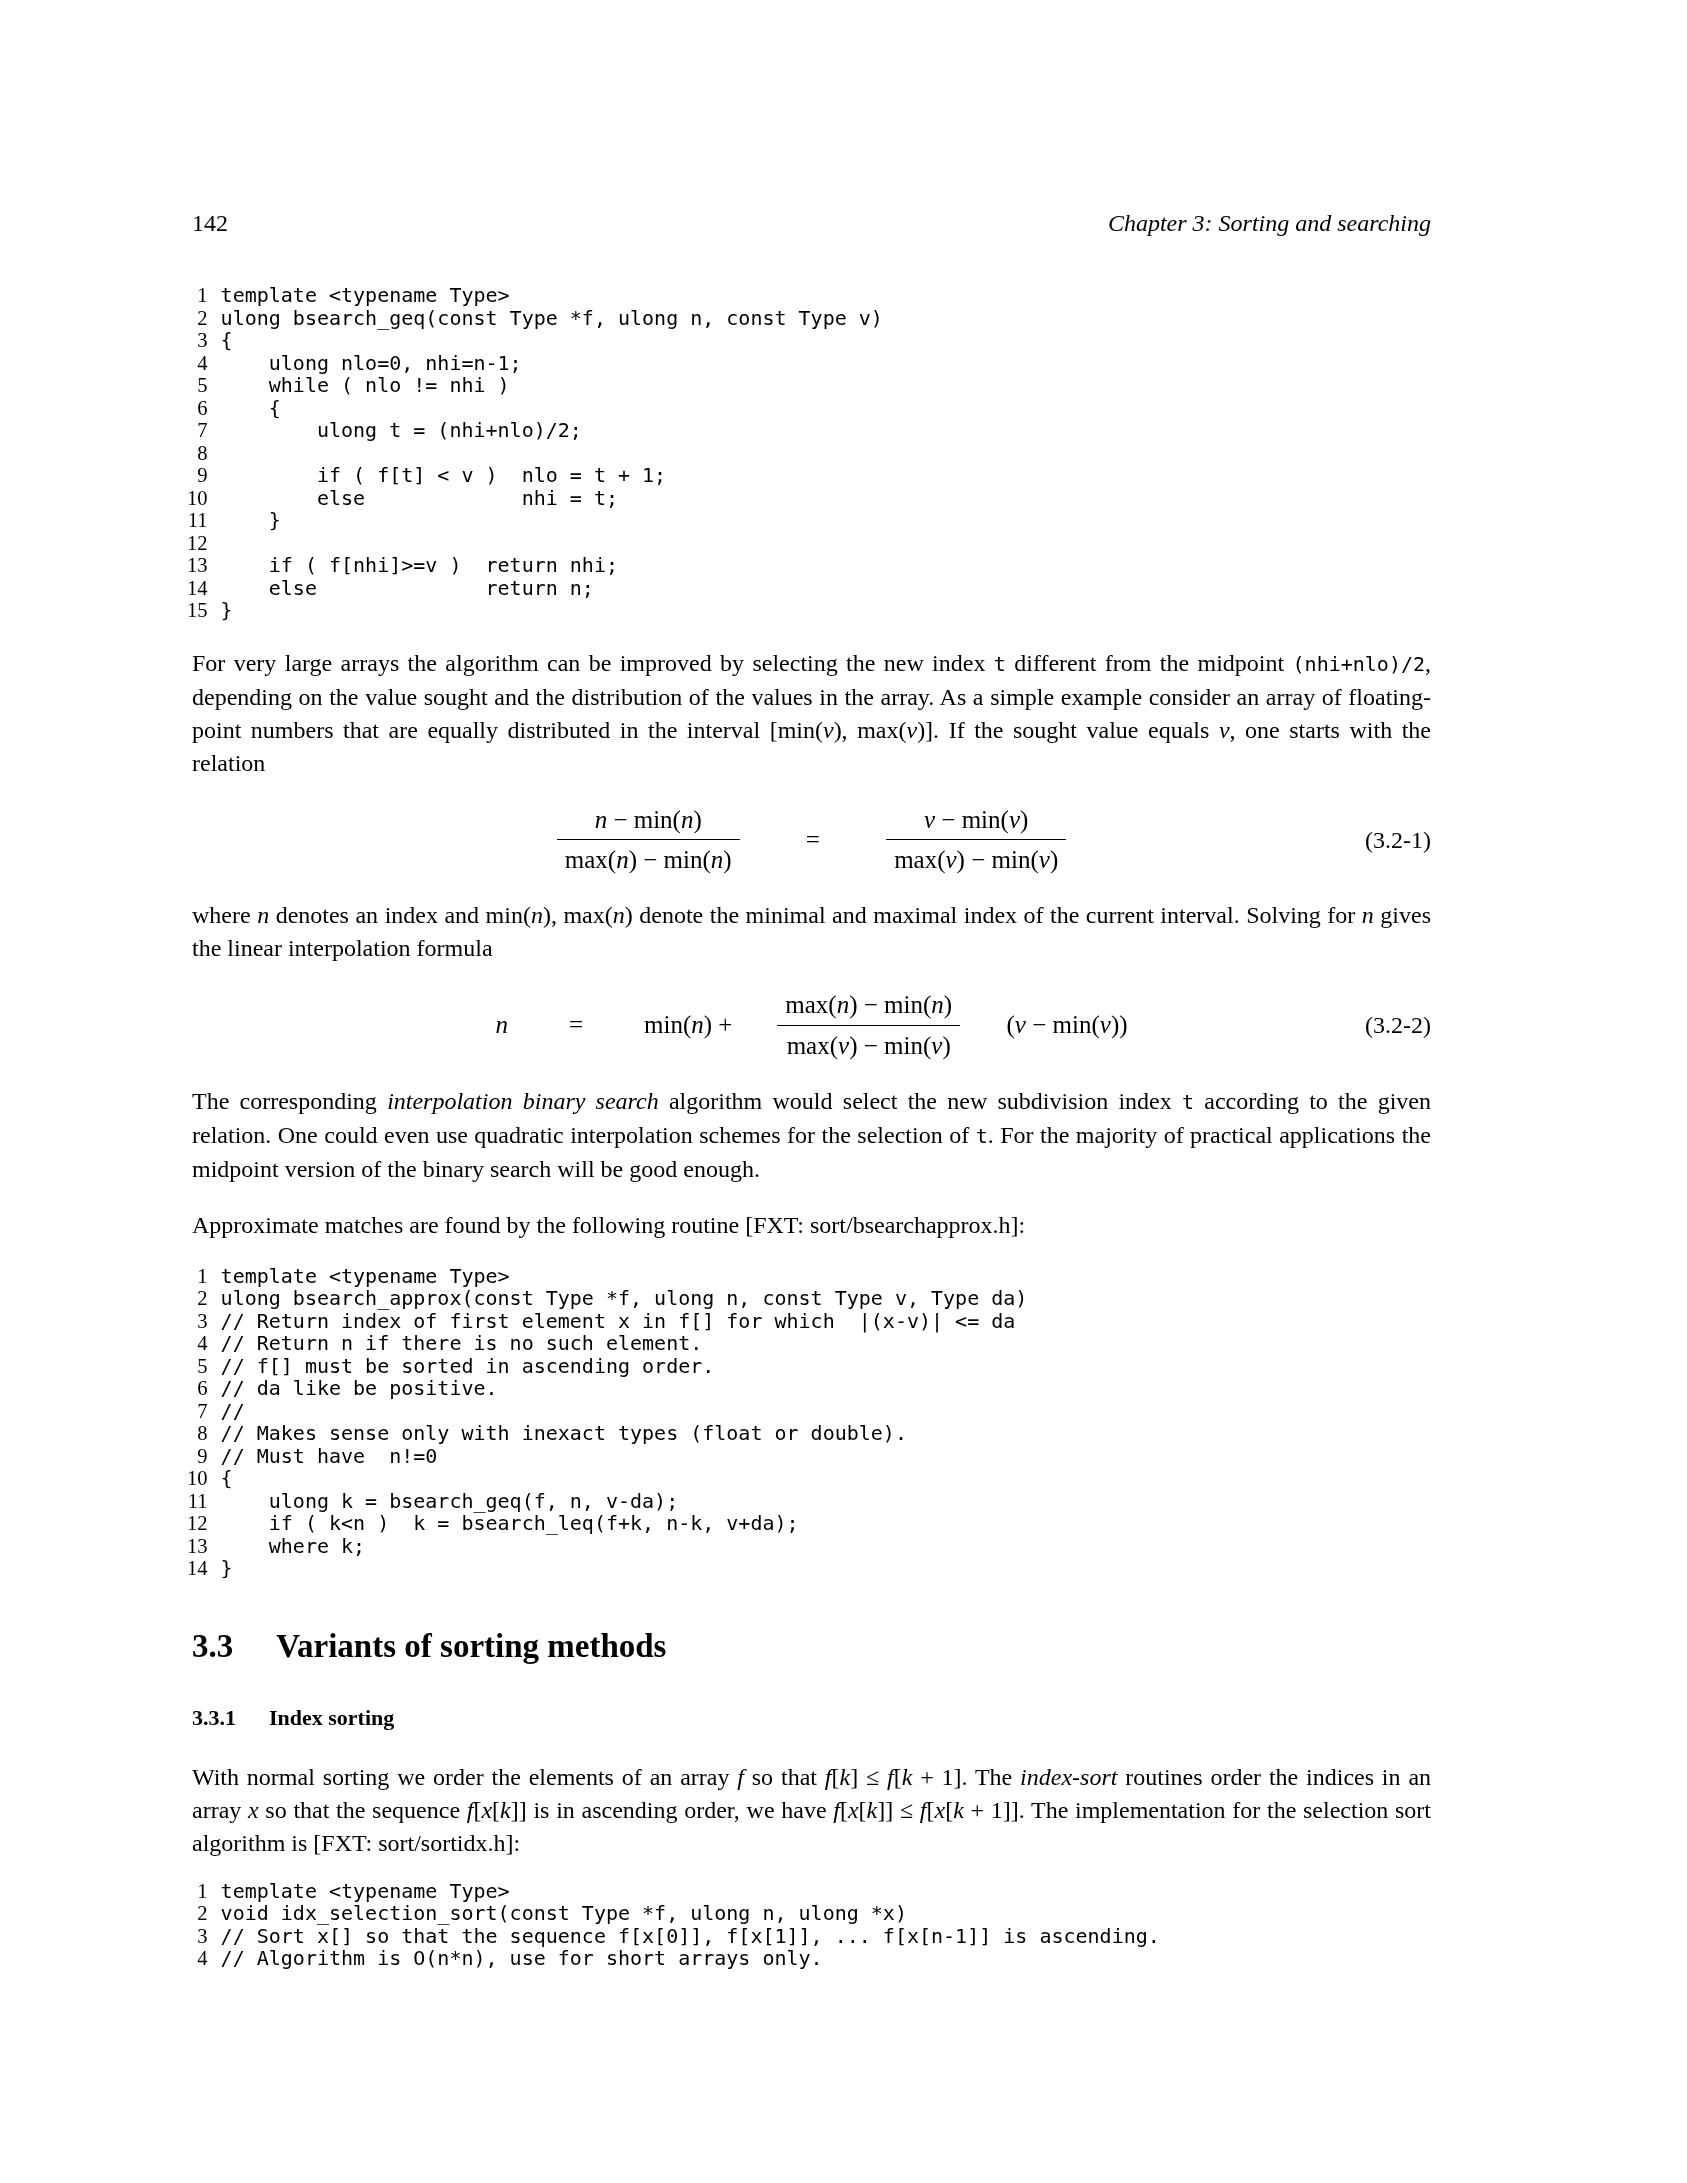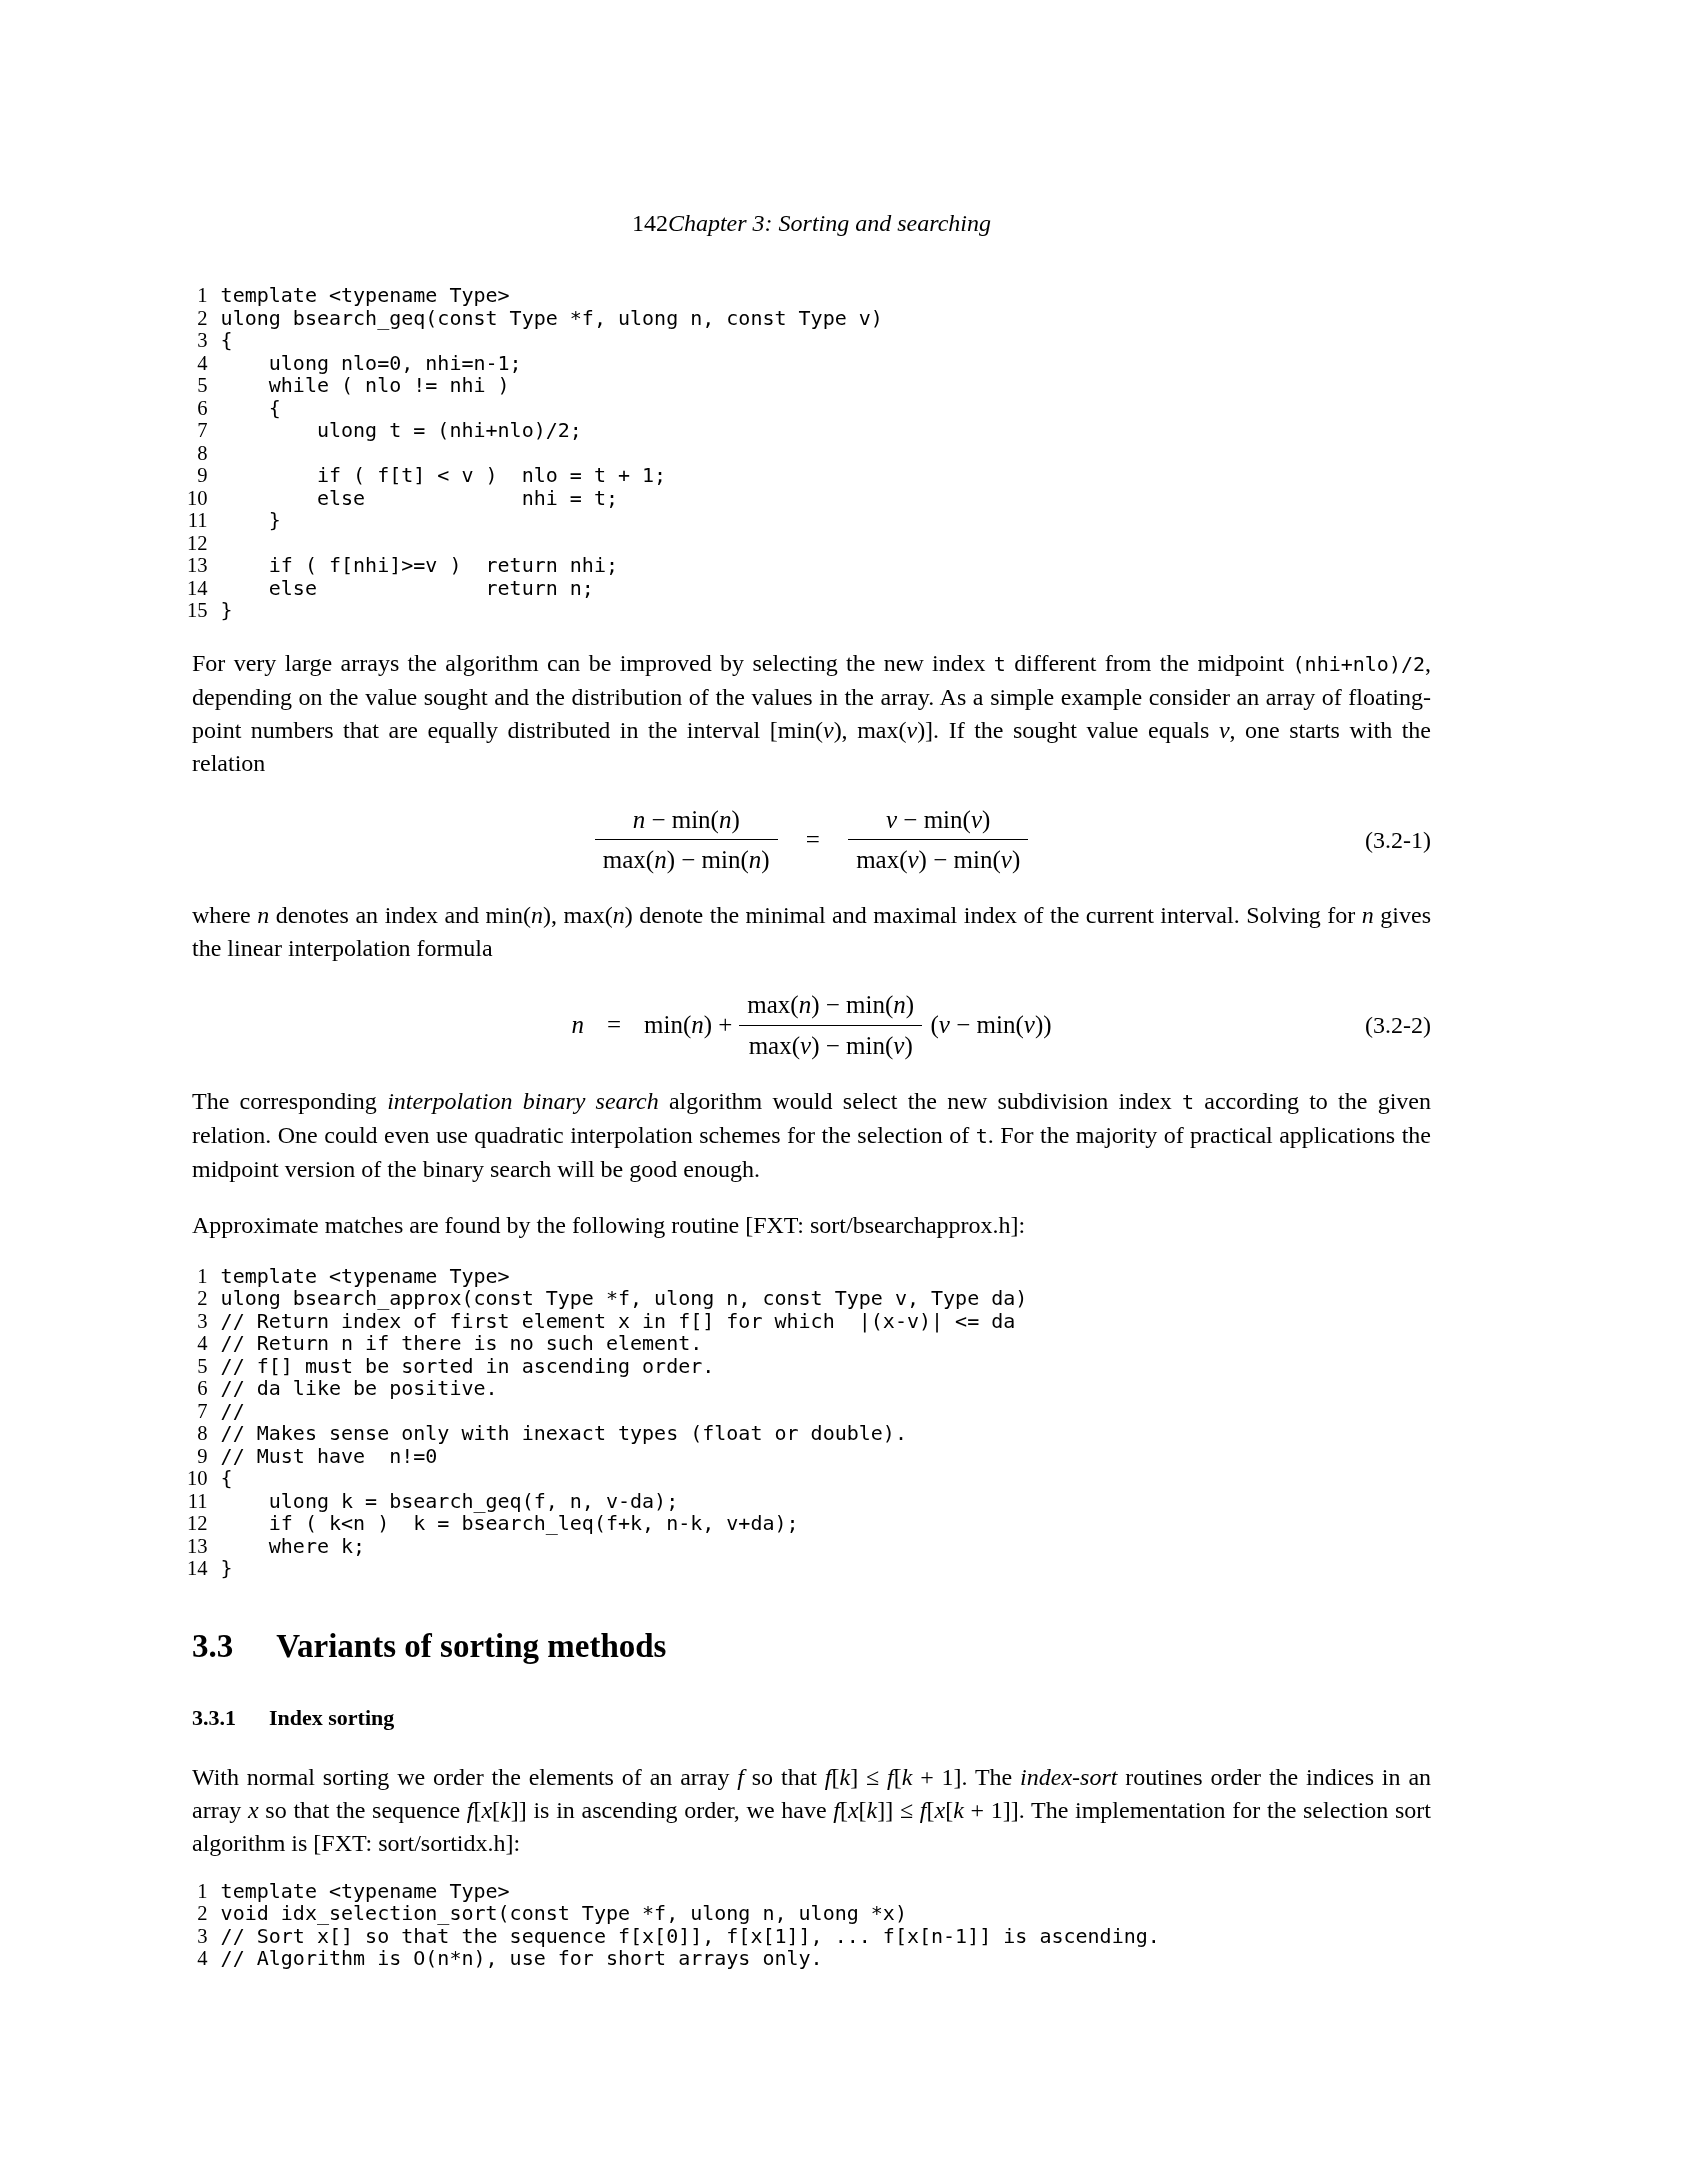--- a/index.html
+++ b/index.html
@@ -1,40 +1,40 @@
 <!DOCTYPE html>
 <html style="font-size:13px"><head>
 <meta charset="utf-8">
 <style>
   html,body{margin:0;padding:0;background:#ffffff;}
   .page{position:relative;width:1687px;height:2183px;background:#ffffff;color:#000;
         font-family:"Liberation Serif",serif;overflow:hidden;}
   .content{position:absolute;left:192px;top:208px;width:1239px;}
 
-  .running-header{display:flex;justify-content:center;align-items:baseline;
+  .running-header{display:flex;justify-content:space-between;align-items:baseline;
         font-size:24px;line-height:30px;}
   .chapter{font-style:italic;}
 
   .code-block{font-family:"DejaVu Sans Mono","Liberation Mono",monospace;
         font-size:20px;margin-left:-12.4px;}
   .code-line{white-space:pre;line-height:22.5px;min-height:22.5px;}
   .lineno{display:inline-block;width:28px;text-align:right;margin-right:13px;
         font-family:"Liberation Serif",serif;font-size:20.6px;}
   .cb1{margin-top:46px;}
   .cb2{margin-top:23px;}
   .cb3{margin-top:20px;}
 
   .para{text-align:justify;font-size:24px;line-height:33px;margin:25px 0 0 0;}
   .para.tight{margin-top:23px;}
   .seg.rm{font-style:normal;}
   .seg.it{font-style:italic;}
   .seg.tt{font-family:"DejaVu Sans Mono","Liberation Mono",monospace;font-size:20px;}
 
   .equation{position:relative;display:flex;align-items:center;justify-content:center;
-        font-size:25px;margin:26px 0 25px 0;}
+        font-size:25px;margin:26px 0 25px 0;gap:38px;}
   .frac{display:inline-flex;flex-direction:column;text-align:center;}
   .frac .num{padding:0 8.2px 5.8px 8.2px;}
   .frac .den{border-top:1.6px solid #000;padding:5.8px 8.2px 0 8.2px;}
   .rel{margin:0 28px;}
   .eq2 .rel{margin:0 23px;}
   .pre{margin-right:6.6px;}
   .post{margin-left:8.2px;}
   .eqtag{position:absolute;right:0;top:50%;transform:translateY(-50%);font-size:24px;}
   .equation .it{font-style:italic;}
   .equation .rm{font-style:normal;}

